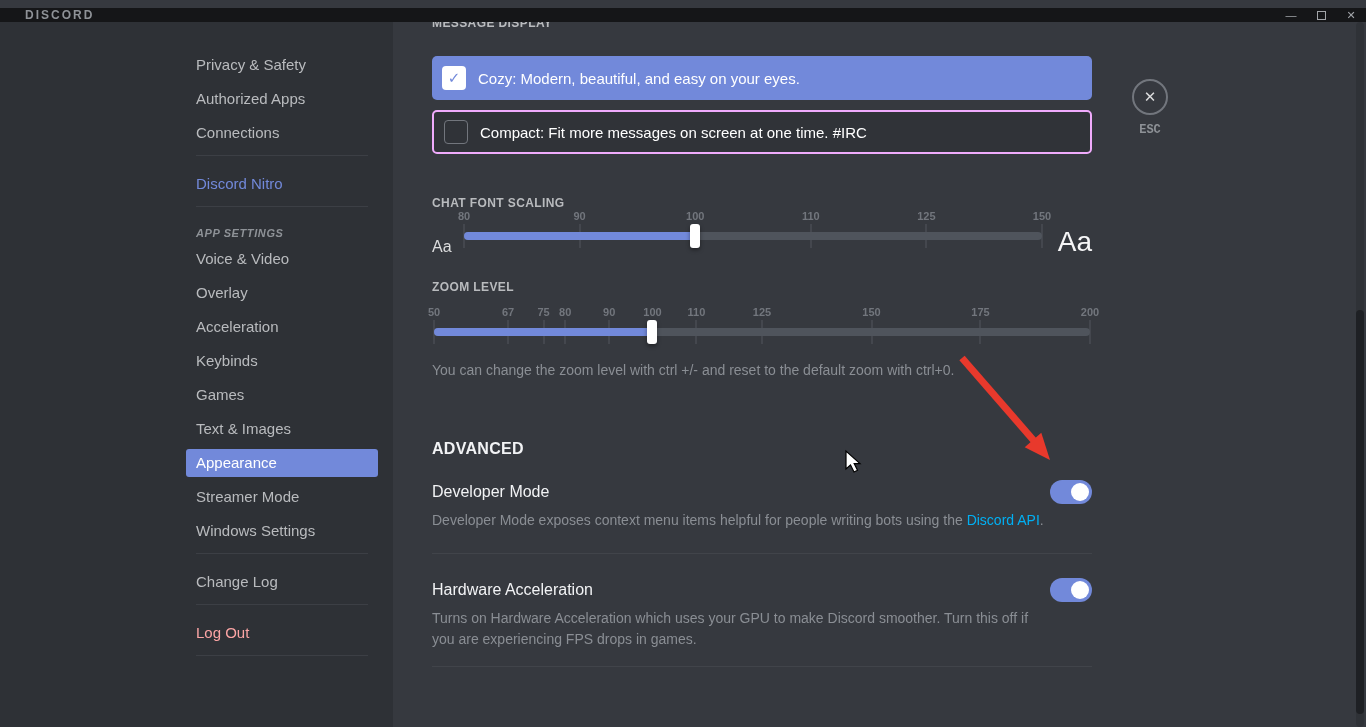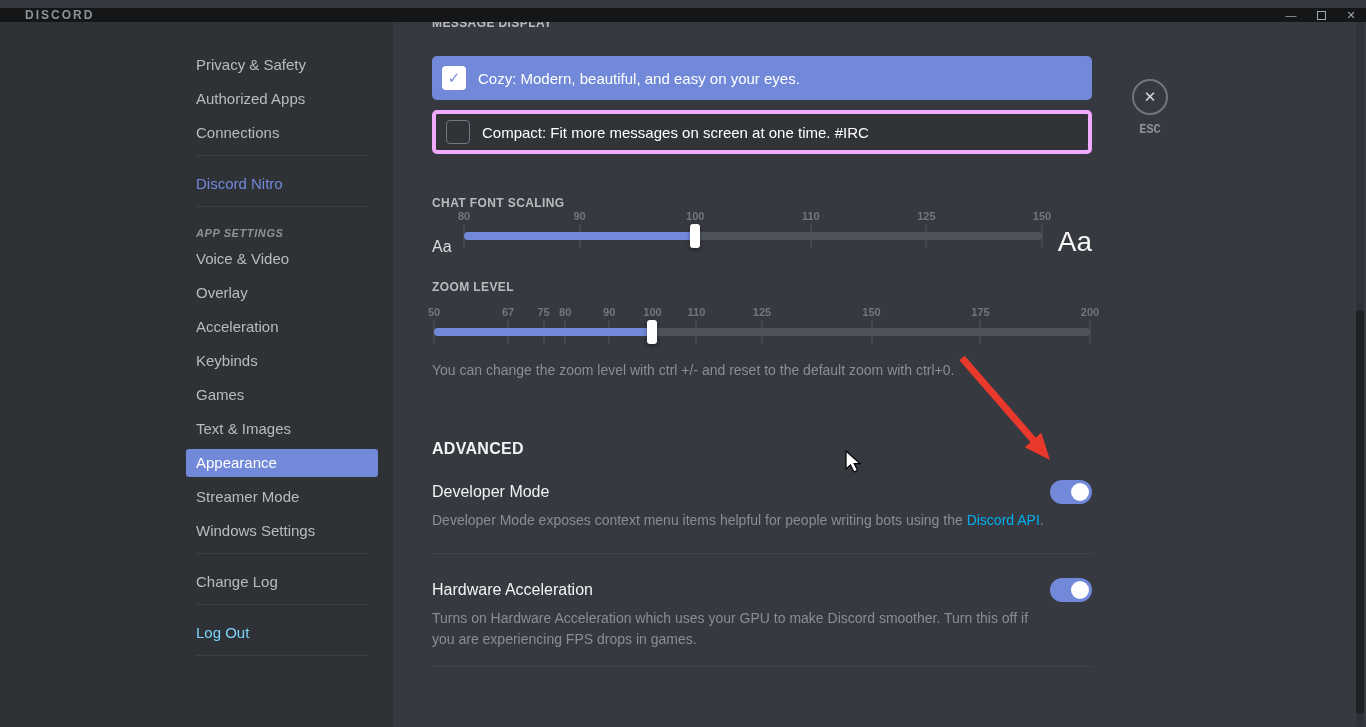--- a/index.html
+++ b/index.html
@@ -31,21 +31,21 @@
     display:flex; justify-content:flex-end;
   }
   .sidebar-nav { width:192px; margin-right:15px; padding-top:29px; }
   .nav-item {
     height:28px; line-height:28px; padding:0 10px; margin-bottom:6px;
     border-radius:3px; font-size:15px; color:#b9bbbe; cursor:pointer;
     white-space:nowrap; overflow:hidden;
   }
   .nav-item.selected { background:#7289da; color:#ffffff; }
   .nav-item.accent { color:#7289da; }
-  .nav-item.danger { color:#7dd3fc; }
+  .nav-item.danger { color:#fca5a5; }
   .nav-header {
     padding:6px 10px 6px 10px; font-size:11px; font-weight:bold;
     color:#8e9297; letter-spacing:0.6px; text-transform:uppercase;font-style:italic;
   }
   .nav-divider { height:1px; background:#3c3f45; margin:8px 10px 14px 10px; }
   
   .content-region {
     flex:1; height:100%; background:#36393f; position:relative; overflow:hidden;
   }
   .content-column { width:660px; margin-left:39px; }
@@ -53,21 +53,21 @@
     font-size:12px; font-weight:bold; color:#b9bbbe;
     text-transform:uppercase; letter-spacing:0.4px;
   }
   .msg-header { margin-top:-6px; height:14px; }
   
   .choice-row {
     height:44px; border-radius:5px; display:flex; align-items:center;
     padding-left:10px; margin-top:10px; cursor:pointer;
   }
   .choice-row.selected { background:#7289da; }
-  .choice-row.unselected { background:rgba(0,0,0,0.1); border:4px solid #f0abfc;align-items:center; }
+  .choice-row.unselected { background:rgba(0,0,0,0.1); border:2px solid #f0abfc;align-items:center; }
   .choice-row .label { margin-left:12px; font-size:15px; font-weight:500; color:#ffffff; }
   .checkbox {
     width:24px; height:24px; border-radius:4px; flex-shrink:0;
     display:flex; align-items:center; justify-content:center;
   }
   .checkbox.checked { background:#ffffff; color:#7289da; font-weight:bold; font-size:15px; }
   .checkbox.unchecked { border:1px solid #72767d; background:transparent; }
   
   .slider-row { display:flex; align-items:flex-start; margin-top:0; }
   .aa-small { font-size:16px; color:#dcddde; width:26px; padding-top:28px; }

